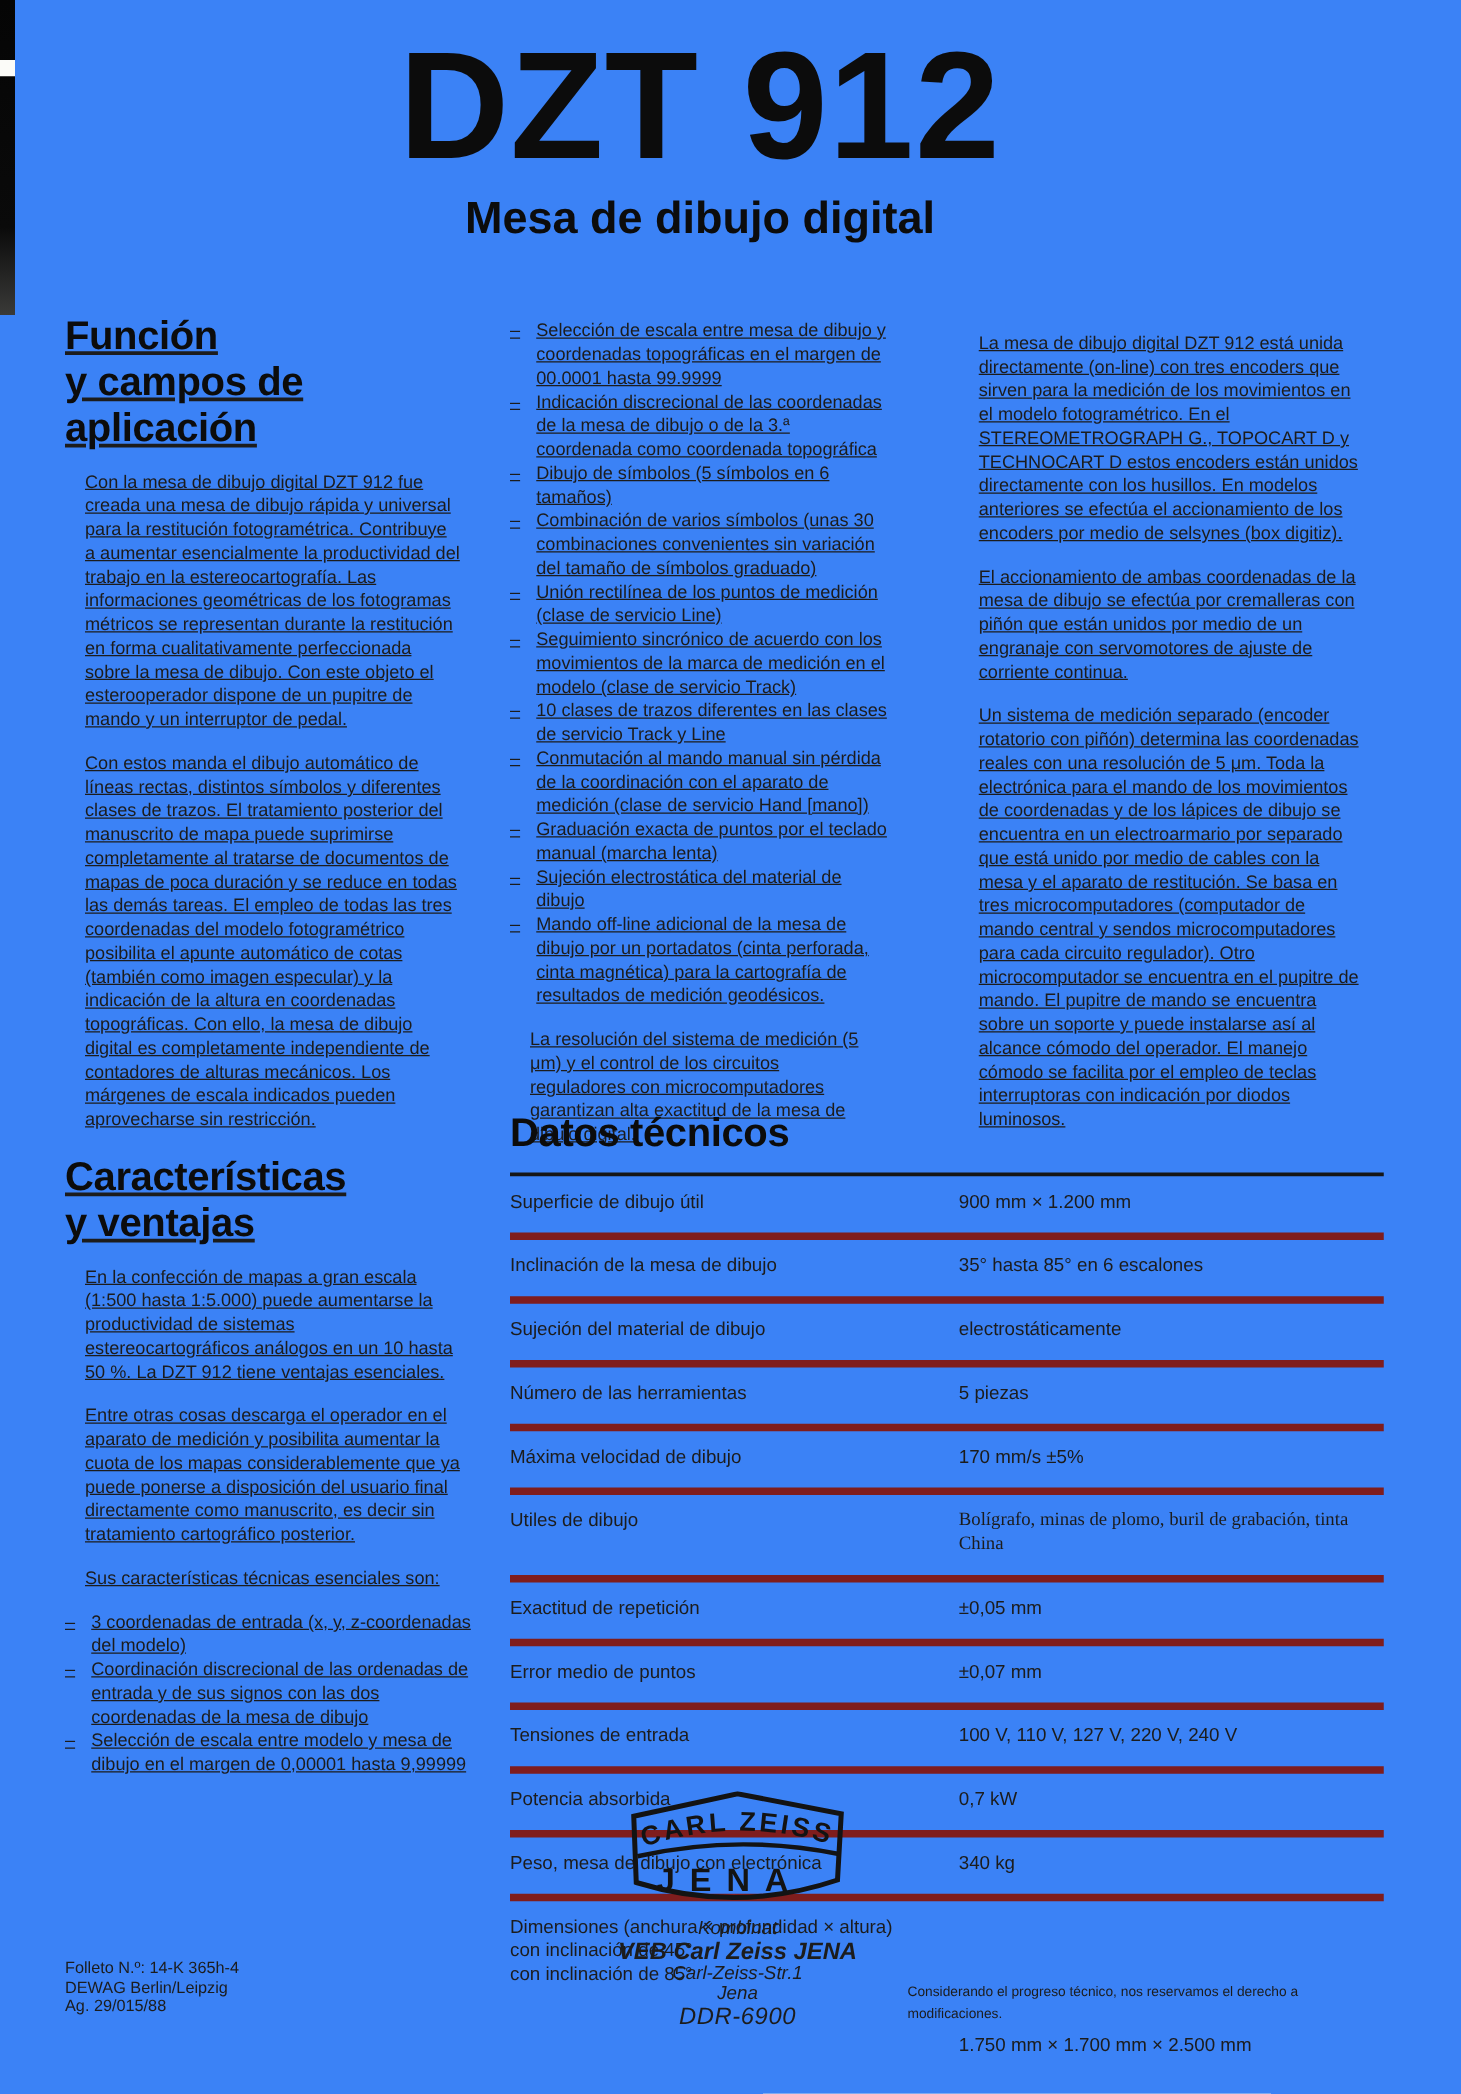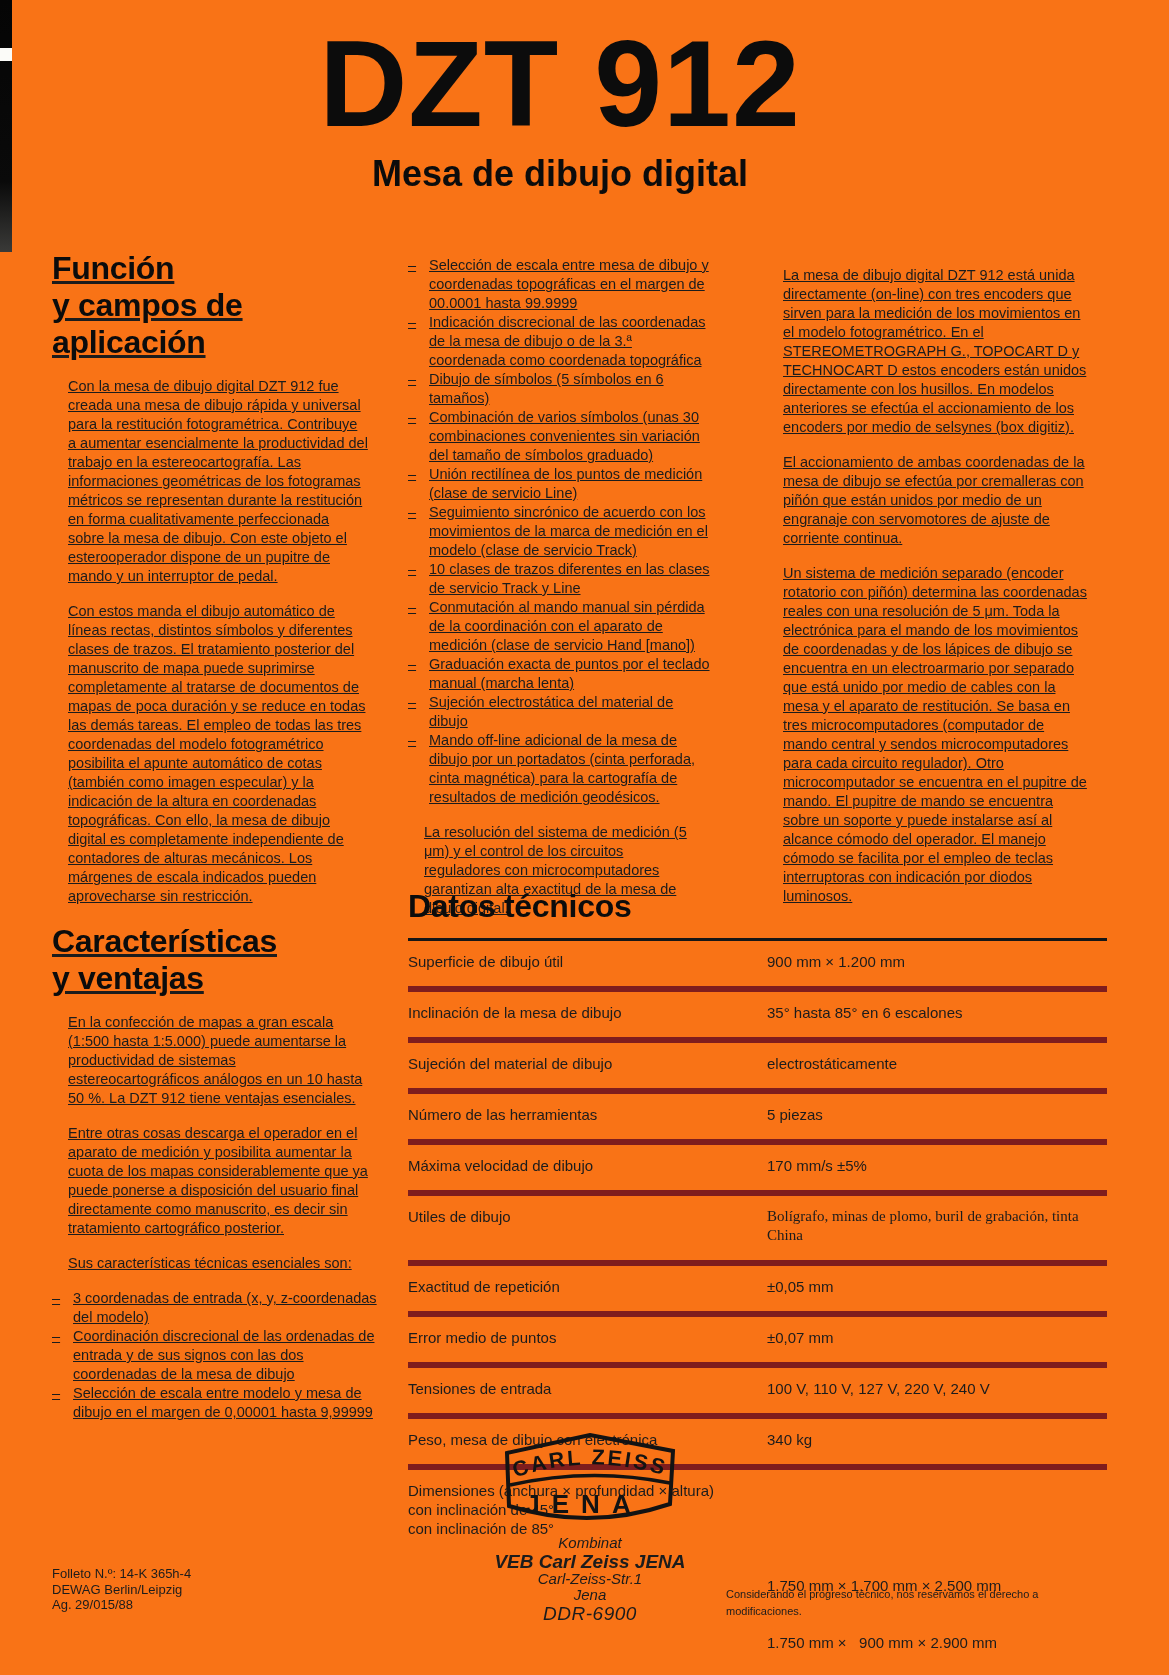--- a/index.html
+++ b/index.html
@@ -1,16 +1,16 @@
 <!DOCTYPE html>
 <html><head>
 <meta charset="utf-8">
 <style>
   html,body{margin:0;padding:0;background:#e8e8e6;}
-  .page{position:relative;width:1169px;height:1675px;margin:0 auto;background:#f97316;
+  .page{position:relative;width:1169px;height:1675px;margin:0 auto;background:#3b82f6;
         font-family:"Liberation Sans",sans-serif;color:#1c1c1c;overflow:hidden;}
   
   .edge-bar{position:absolute;left:0;top:0;width:12px;height:252px;
             background:linear-gradient(to bottom,#050505 0%,#0a0a0a 72%,#3a3a38 100%);}
   .edge-notch{position:absolute;left:0;top:48px;width:12px;height:13px;background:#fbfbf8;}
   
   .header{position:absolute;left:0;top:22px;width:1120px;text-align:center;}
   .title{margin:0;font-size:122px;line-height:1.02;font-weight:700;letter-spacing:1px;color:#0c0c0c;}
   .subtitle{margin-top:8px;font-size:36px;line-height:1.1;font-weight:700;color:#0c0c0c;}
   
@@ -175,20 +175,24 @@
         <div class="tlabel">Exactitud de repetición</div>
         <div class="tvalue">±0,05 mm</div>
       </div>
       <div class="trow">
         <div class="tlabel">Error medio de puntos</div>
         <div class="tvalue">±0,07 mm</div>
       </div>
       <div class="trow">
         <div class="tlabel">Tensiones de entrada</div>
         <div class="tvalue">100 V, 110 V, 127 V, 220 V, 240 V</div>
+      </div>
+      <div class="trow">
+        <div class="tlabel">Potencia absorbida</div>
+        <div class="tvalue">0,7 kW</div>
       </div>
       <div class="trow">
         <div class="tlabel">Peso, mesa de dibujo con electrónica</div>
         <div class="tvalue">340 kg</div>
       </div>
       <div class="trow last">
         <div class="tlabel">
           <div>Dimensiones (anchura × profundidad × altura)</div>
           <div>con inclinación de 45°</div>
           <div>con inclinación de 85°</div>

